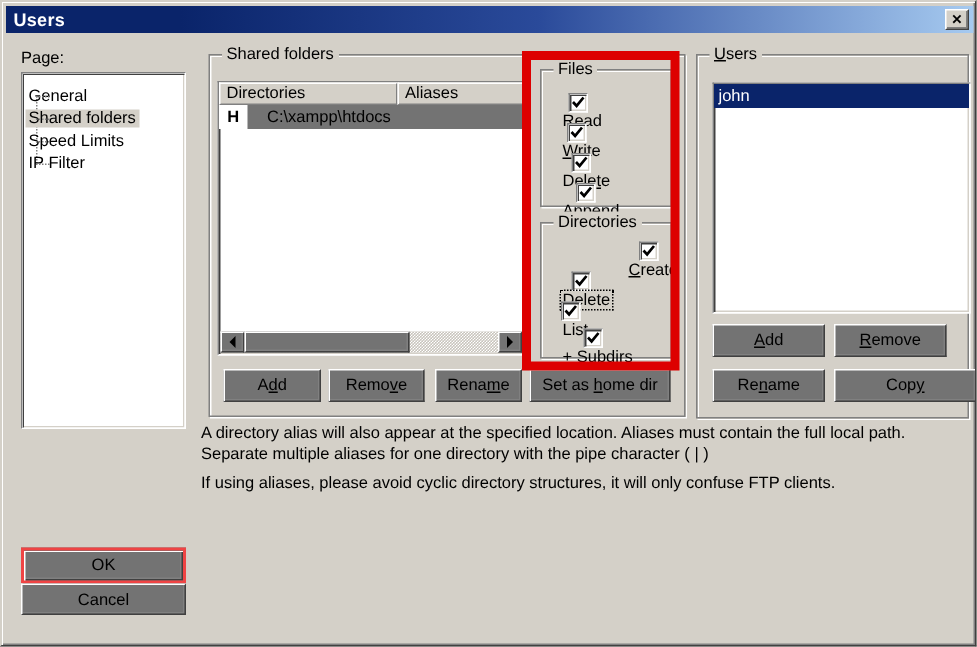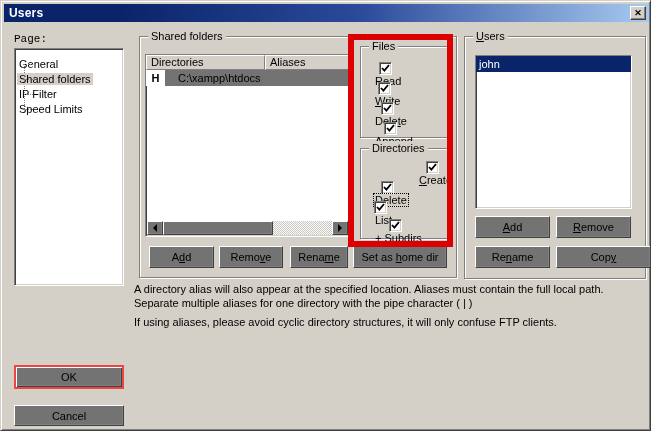--- a/index.html
+++ b/index.html
@@ -69,21 +69,21 @@
   
   .check-row { position:absolute; display:flex; align-items:center;flex-direction:column; }
   .checkbox { width:13px; height:13px; flex:0 0 13px; background:#fff;
     border:1px solid; border-color:#808080 #fff #fff #808080;
     box-shadow: inset 1px 1px 0 #404040, inset -1px -1px 0 #d4d0c8;
     display:flex; align-items:center; justify-content:center; }
   .check-row .cb-label { margin-left:6px; white-space:nowrap; padding:0 1px; }
   .cb-label.focused { outline:1px dotted #000; }
 
   
-  #users-list { position:absolute; left:474px; top:54px; width:157px; height:154px; }
+  #users-list { position:absolute; left:474px; top:54px; width:172px; height:154px; }
   .user-item { height:16px; line-height:16px; padding-left:3px; }
   .user-item.selected { background:#0a246a; color:#fff; }
 
   
   #annotation-rect { position:absolute; left:347px; top:33px; width:105px; height:213px;
     border:6px solid #dd0000; z-index:40; pointer-events:none; }
 
   .desc { position:absolute; left:133px; top:281px; width:511px; line-height:14px; }
   .desc p + p { margin-top:5px; }
 </style>
@@ -92,27 +92,27 @@
 
 <div id="dialog">
 
   <div class="titlebar">
     <span class="title-text">Users</span>
   </div>
   <div class="close-btn">
     <span>✕</span>
   </div>
 
-  <div class="label" style="left:13px;top:32px;font-family:Liberation Mono, monospace;">Page:</div>
+  <div class="label" style="left:13px;top:32px;">Page:</div>
   <div id="page-list" class="sunken">
     <div class="tree-lines"></div>
     <div class="tree-item"><span>General</span></div>
     <div class="tree-item selected"><span>Shared folders</span></div>
+    <div class="tree-item"><span>Speed Limits</span></div>
     <div class="tree-item"><span>IP Filter</span></div>
-    <div class="tree-item"><span>Speed Limits</span></div>
   </div>
 
   <div class="group" style="left:138px;top:35px;width:318px;height:242px;">
     <span class="group-label">Shared folders</span>
   </div>
 
   <div id="folder-list" class="sunken">
     <div class="lv-header">
       <div class="lv-hcell" style="width:119px;">Directories</div>
       <div class="lv-hcell" style="flex:1;">Aliases</div>
@@ -239,17 +239,17 @@
     </div>
 
   <div class="desc">
     <p>A directory alias will also appear at the specified location. Aliases must contain the full local path. Separate multiple aliases for one directory with the pipe character ( | )</p>
     <p>If using aliases, please avoid cyclic directory structures, it will only confuse FTP clients.</p>
   </div>
 
   <div class="btn raised default" style="left:13px;top:364px;width:110px;height:24px;">
       <span>OK</span>
     </div>
-  <div class="btn raised" style="left:13px;top:404px;width:110px;height:21px;">
+  <div class="btn raised" style="left:13px;top:388px;width:110px;height:21px;">
       <span>Cancel</span>
     </div>
 
 </div>
 
 </body></html>

